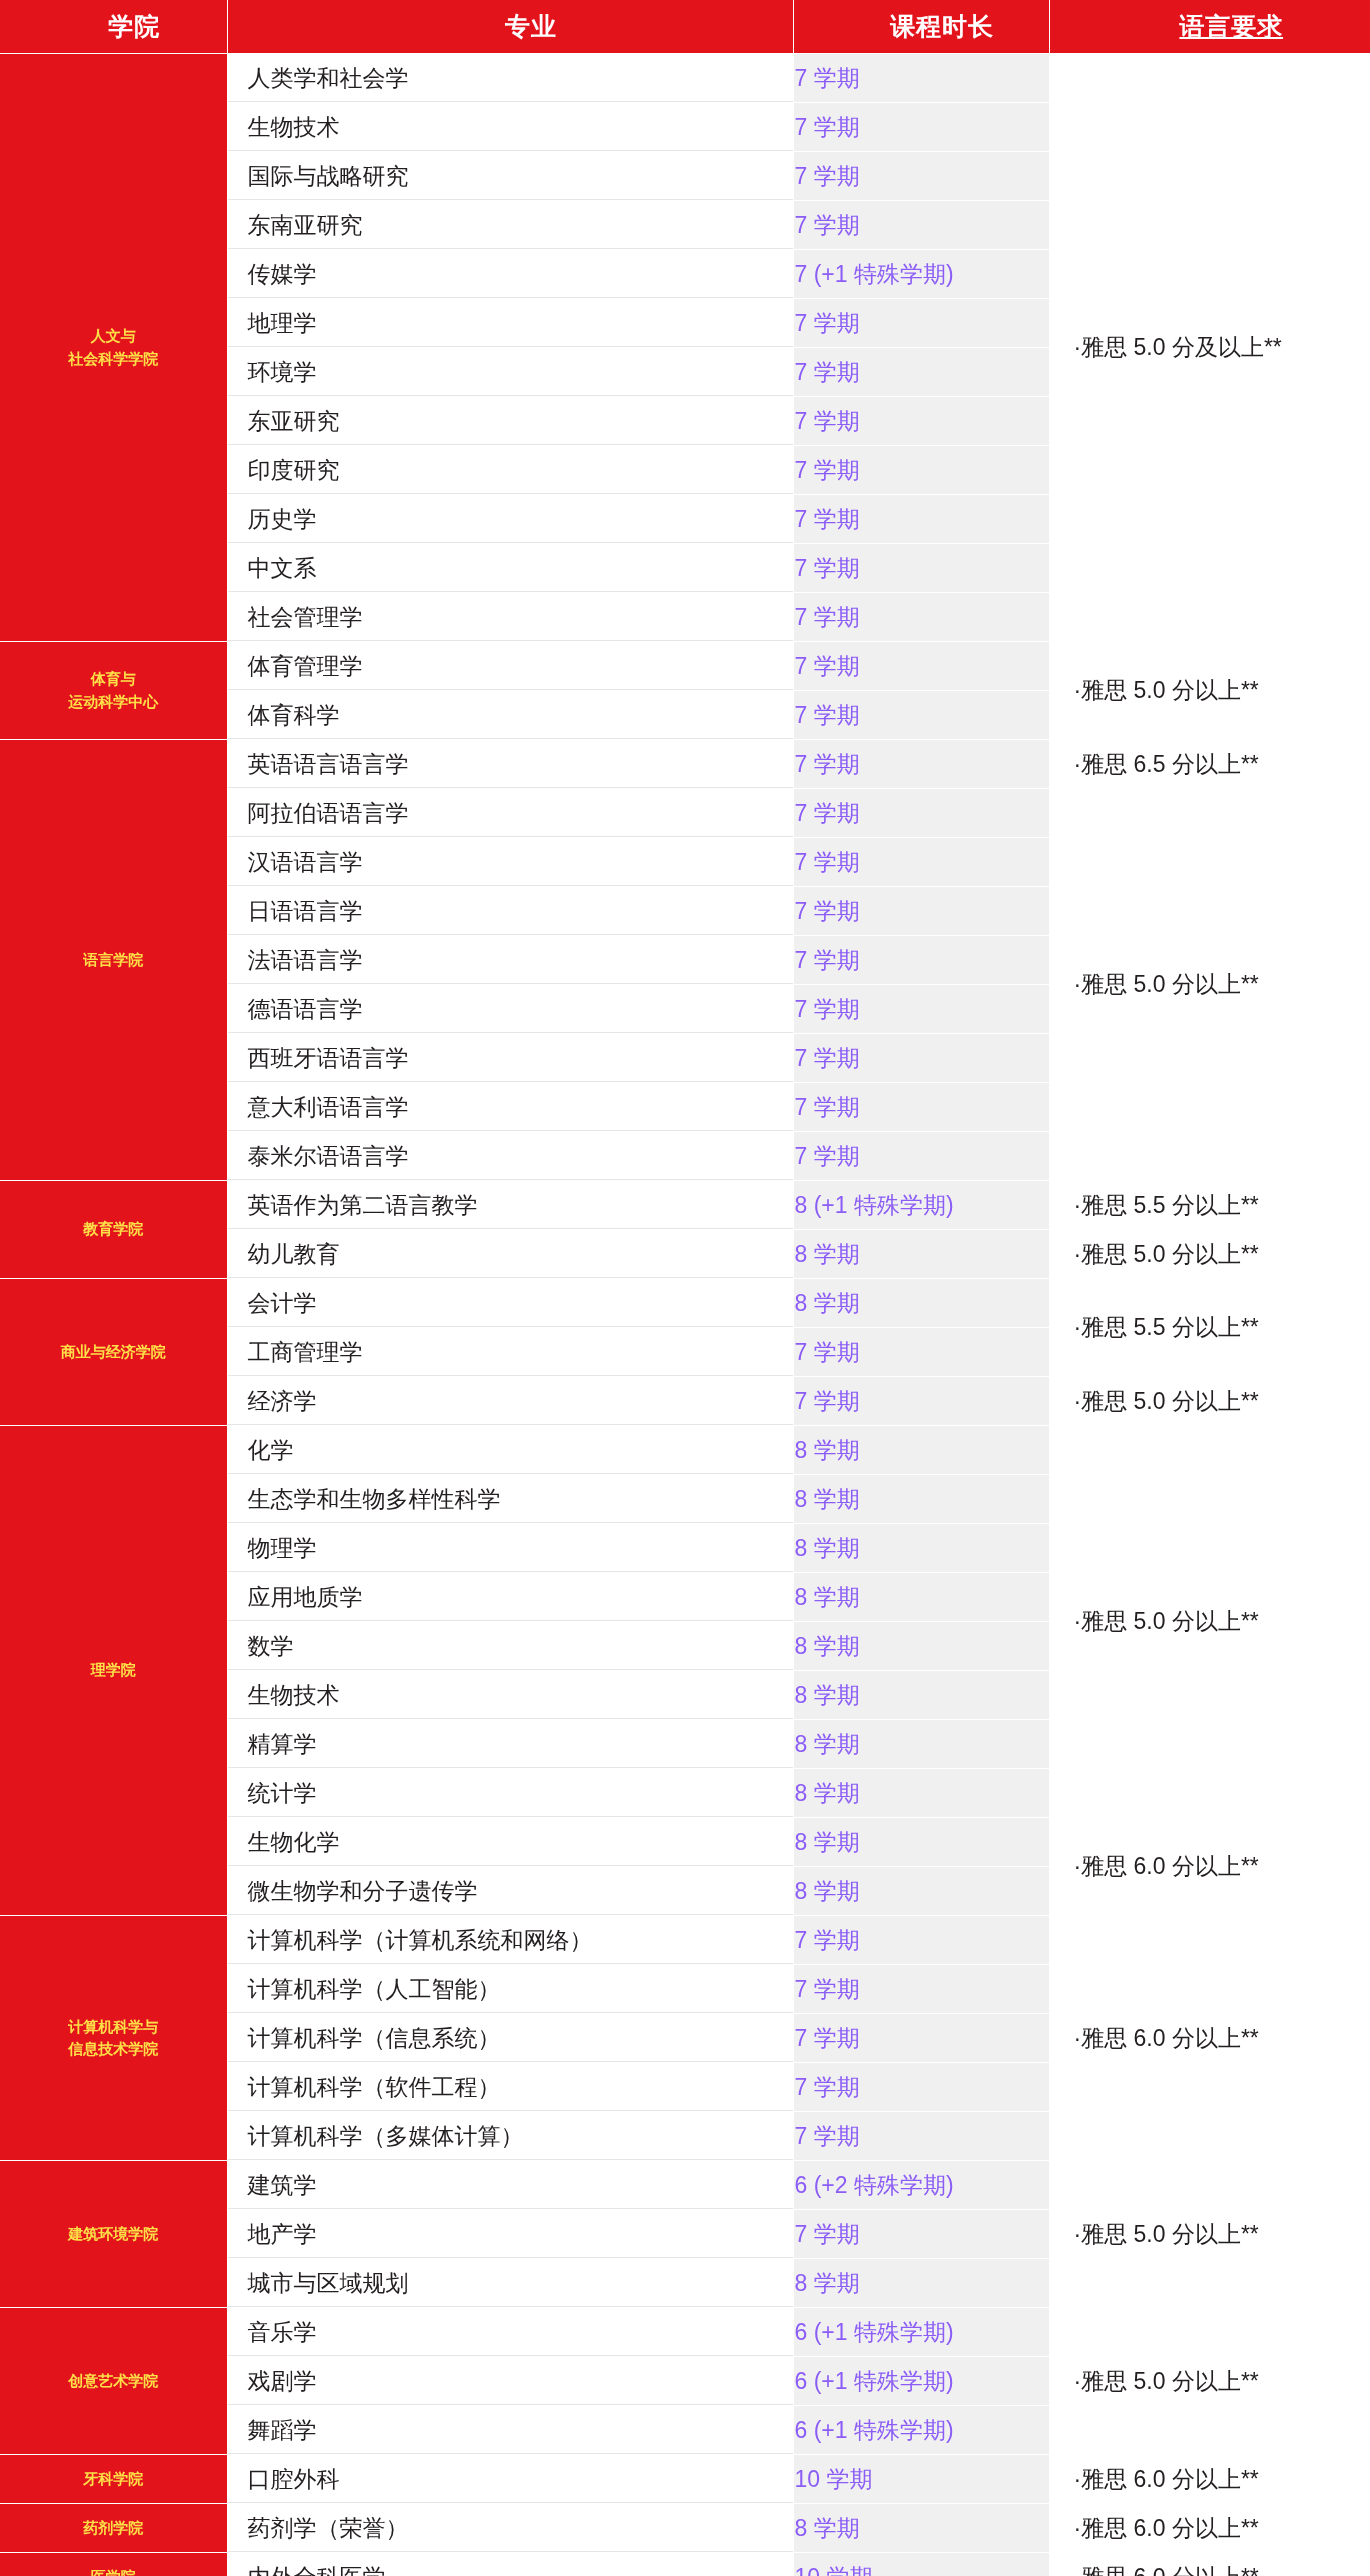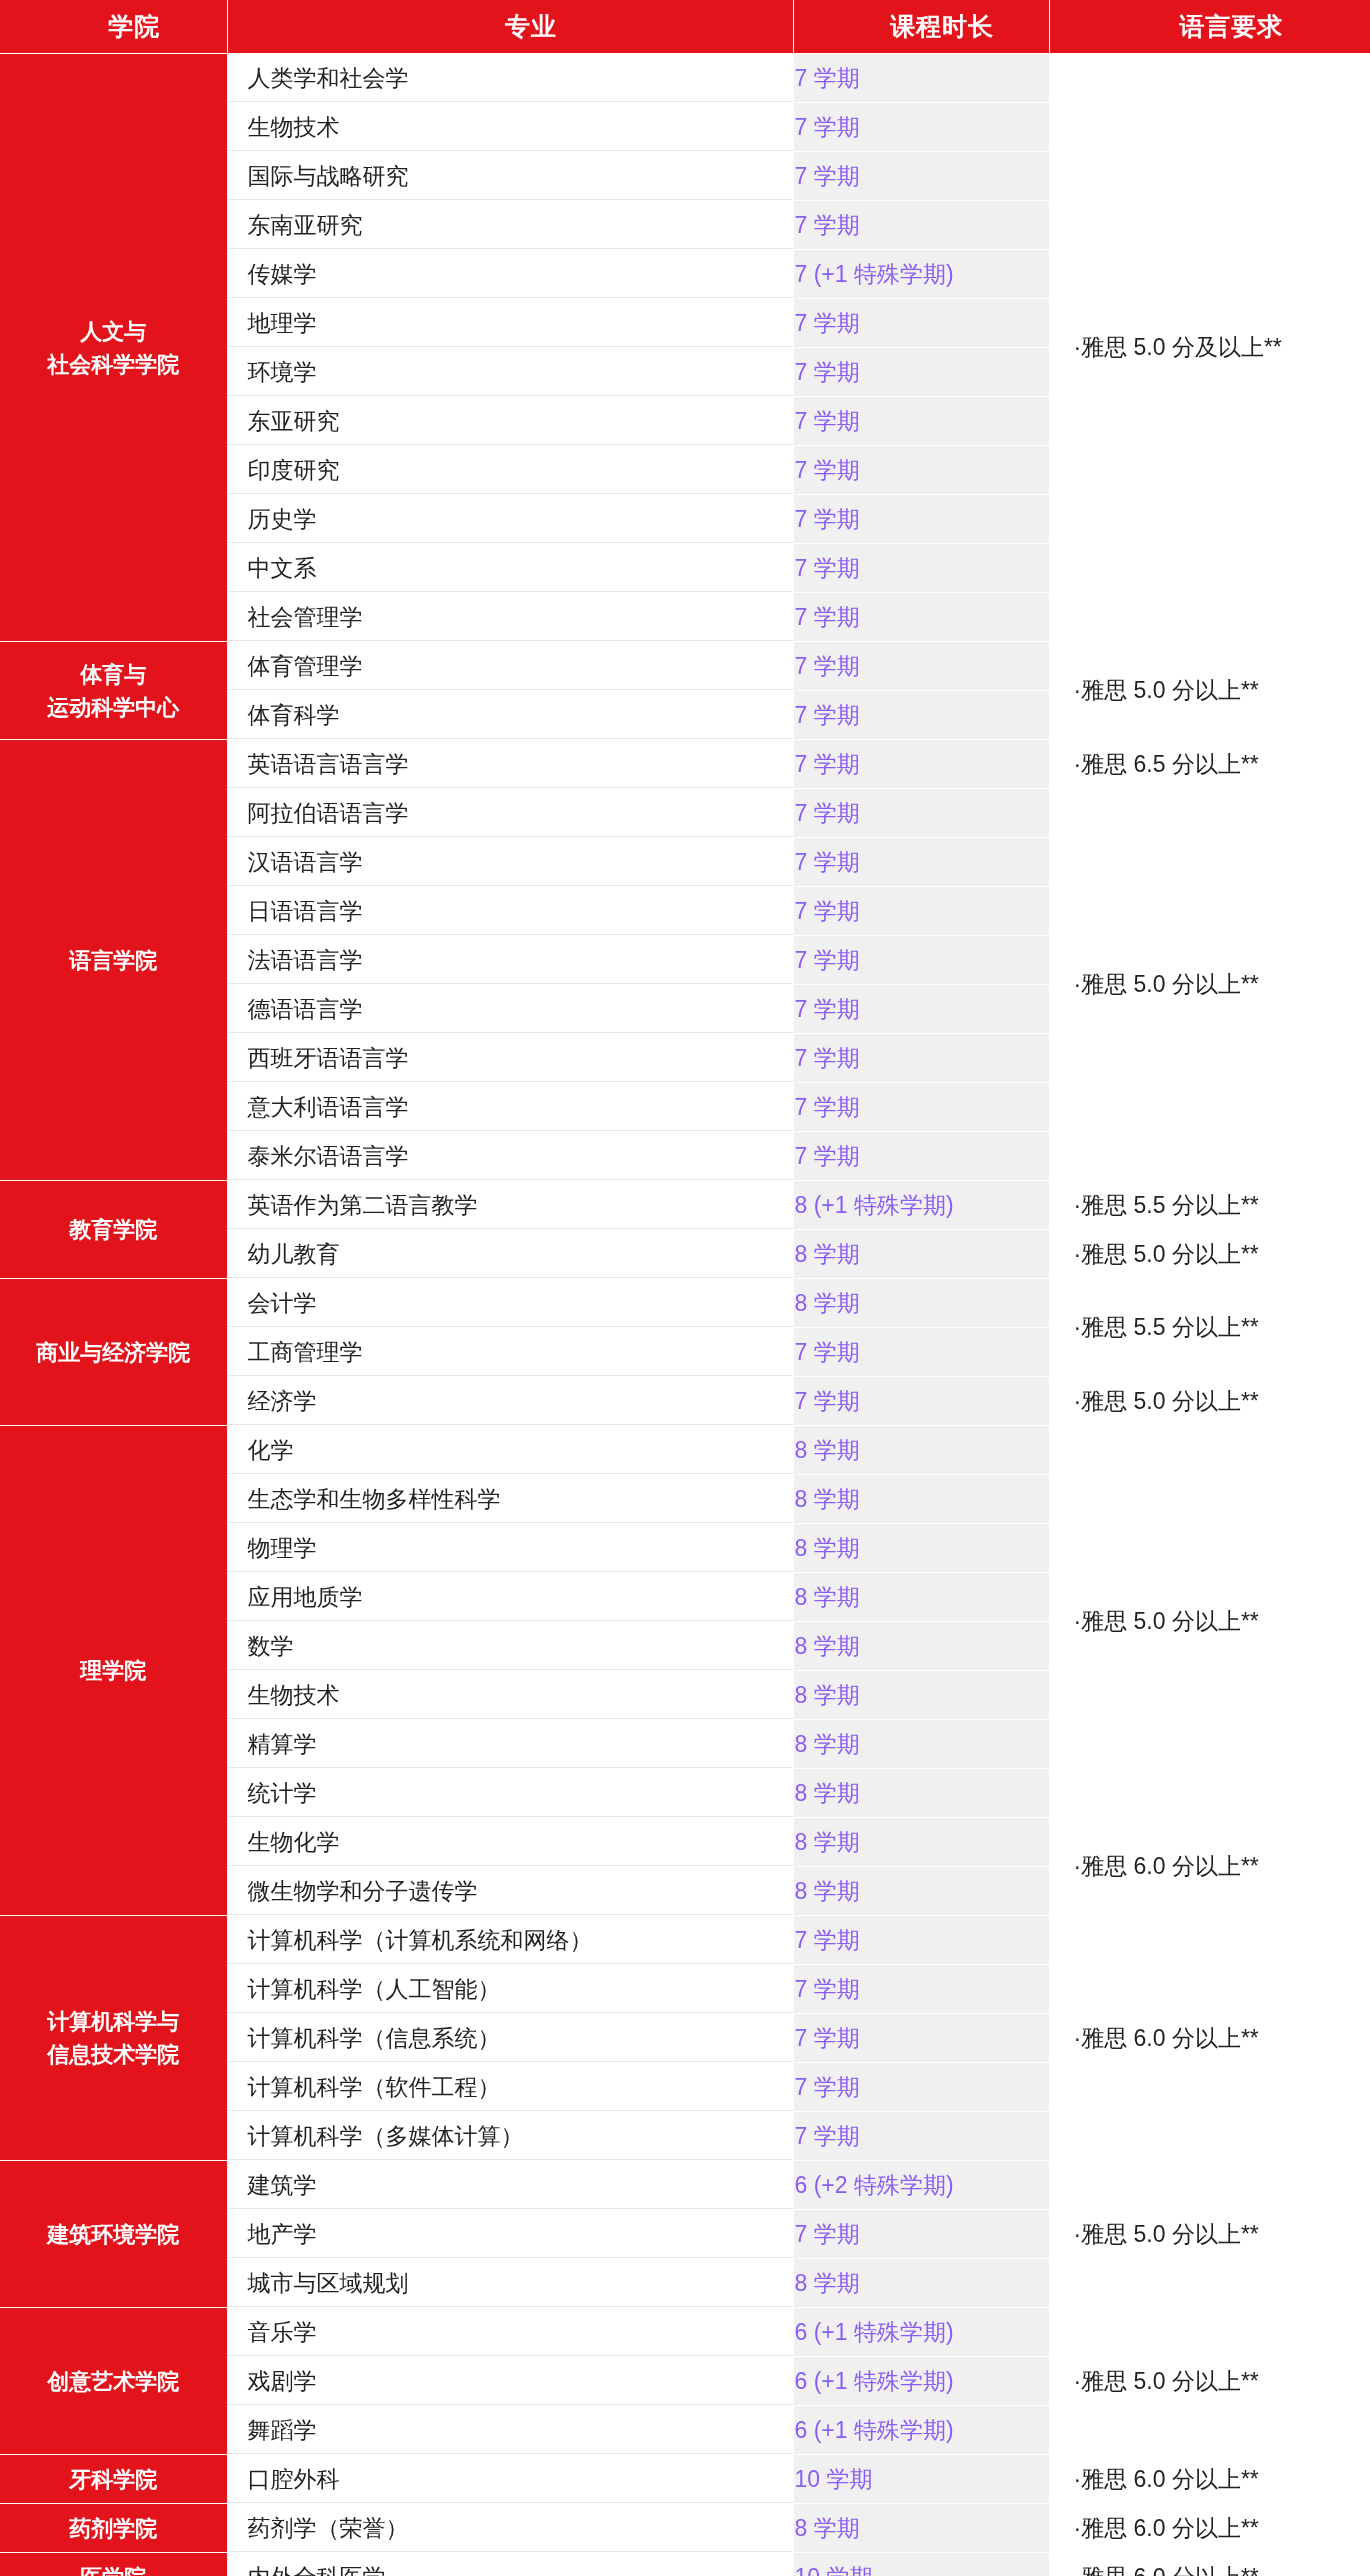--- a/index.html
+++ b/index.html
@@ -35,26 +35,26 @@
     font-weight: bold;
     font-size: 25px;
     height: 51px;
     text-align: center;
     vertical-align: middle;
     border-right: 1.8px solid #ffffff;
     border-bottom: 1.8px solid #ffffff;
     letter-spacing: 0.9px;
     padding-left: 43px;
   }
-  th.head:last-child { border-right: none; }
+  th.head:last-child { border-right: none; text-decoration: underline; }
 
   td.school {
     background: #e3131c;
-    color: #ffffff;
-    font-size: 22px;
+    color: #fde047;
+    font-size: 15px;
     font-weight: bold;
     text-align: center;
     vertical-align: middle;
     border-right: 1.8px solid #ffffff;
     border-bottom: 1.8px solid #ffffff;
     line-height: 1.5;
     padding: 3.7px 5.5px;
   }
   td.major {
     background: #ffffff;

